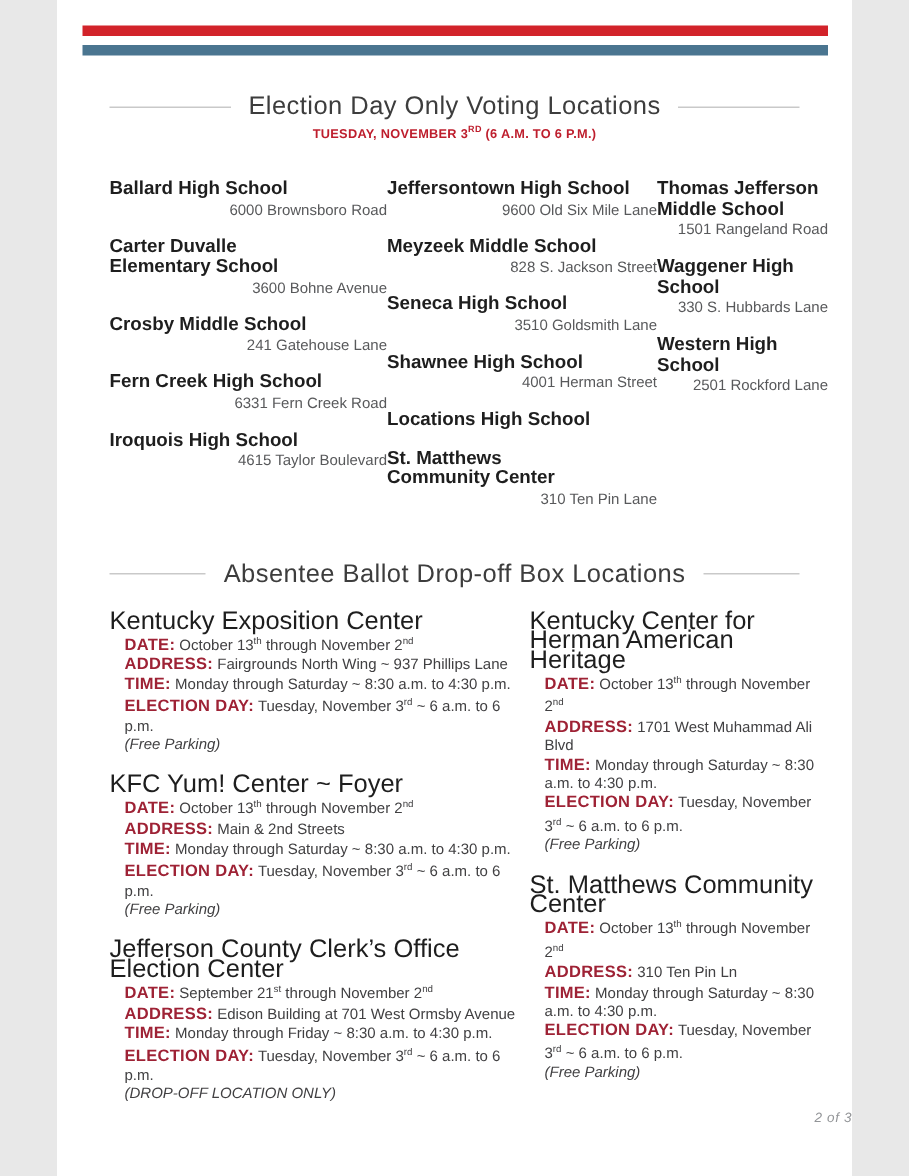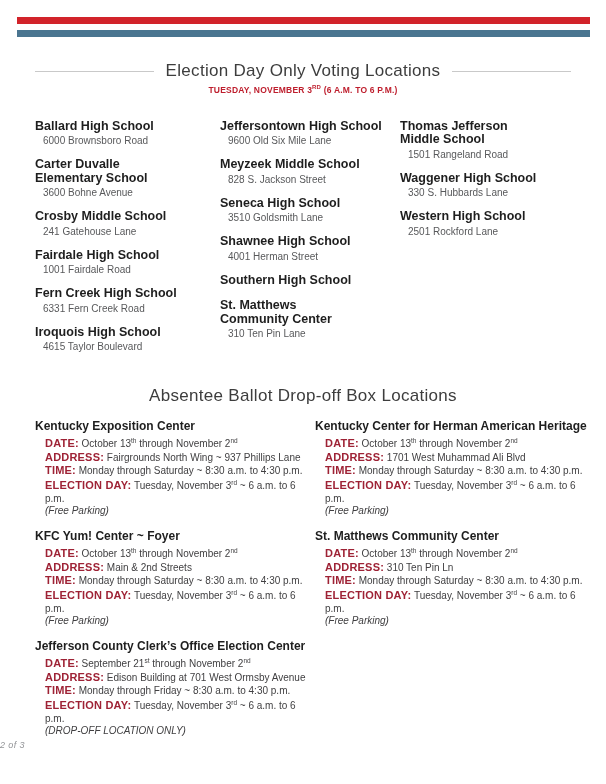--- a/index.html
+++ b/index.html
@@ -1,65 +1,65 @@
 <!DOCTYPE html>
 <html><head>
 <meta charset="utf-8">
 <style>
   html,body{margin:0;padding:0;background:#e8e8e8;}
   .page{
-    width:606px;height:784px;margin:0 auto;background:#ffffff;
+    width:530px;height:784px;margin:0 auto;background:#ffffff;
     position:relative;overflow:hidden;
     font-family:"Liberation Sans","DejaVu Sans",sans-serif;
     color:#1e1e1e;
   }
   
   .stripe{height:7px;margin:0 16px 0 17px;}
   .stripe-red{margin-top:17px;background:#d2232a;}
   .stripe-blue{margin-top:6px;background:#4a7590;}
 
   
   .sec-head{display:flex;align-items:center;margin:0 35px;}
   .sec-head .rule{flex:1;height:1px;background:#c9c9c9;}
   .sec-title{
     padding:0 12px;font-size:17px;color:#3d3d3d;
     letter-spacing:.3px;white-space:nowrap;font-weight:normal;margin:0;
   }
   .sec-head-1{margin-top:24px;}
-  .sec-head-2{margin-top:22px;flex-direction:column;}
+  .sec-head-2{margin-top:22px;}
 
   .subtitle{
     text-align:center;color:#be1e2d;font-weight:bold;font-size:8.5px;
     margin-top:3px;letter-spacing:.2px;
   }
   .subtitle sup{font-size:6px;}
 
   
   .grid3{
     display:grid;grid-template-columns:185px 180px auto;
     padding:13px 16px 0 35px;align-items:start;
   }
   .school{margin-bottom:12px;}
   .school-name{font-weight:bold;font-size:12.5px;line-height:13.5px;color:#1e1e1e;margin-top:12px;}
-  .school-addr{font-size:10px;color:#58595b;padding-left:8px;margin-top:2px;}
+  .school-addr{font-size:10px;color:#58595b;padding-left:8px;margin-top:2px;text-align:right;}
 
   
   .grid2{
     display:grid;grid-template-columns:280px auto;
     padding:14px 16px 0 35px;align-items:start;
   }
   .loc{margin-bottom:13px;}
-  .loc-name{font-weight:bold;font-size:12px;line-height:13px;color:#1e1e1e;margin-bottom:2px;}
+  .loc-name{font-weight:normal;font-size:17px;line-height:13px;color:#1e1e1e;margin-bottom:2px;}
   .loc-line{font-size:10px;line-height:12.2px;color:#414042;padding-left:10px;}
   .loc-line sup{font-size:6.5px;}
   .loc-label{font-weight:bold;color:#9e2235;font-size:11px;letter-spacing:.2px;}
   .loc-note{font-style:italic;color:#414042;}
 
   .footer{
-    position:absolute;left:0;right:0;bottom:34px;text-align:left;
+    position:absolute;left:0;right:0;bottom:34px;text-align:right;
     font-size:9px;font-style:italic;color:#939598;letter-spacing:.4px;
   }
 </style>
 </head>
 <body>
 
 <div class="page">
 
   <div class="stripe stripe-red"></div>
   <div class="stripe stripe-blue"></div>
@@ -81,24 +81,20 @@
   <div class="school">
     <div class="school-name">Carter Duvalle<br>Elementary School</div>
     <div class="school-addr">3600 Bohne Avenue</div>
   </div>
 
   <div class="school">
     <div class="school-name">Crosby Middle School</div>
     <div class="school-addr">241 Gatehouse Lane</div>
   </div>
 
-  <div class="school">
-    <div class="school-name">Fairdale High School</div>
-    <div class="school-addr">1001 Fairdale Road</div>
-  </div>
 
   <div class="school">
     <div class="school-name">Fern Creek High School</div>
     <div class="school-addr">6331 Fern Creek Road</div>
   </div>
 
   <div class="school">
     <div class="school-name">Iroquois High School</div>
     <div class="school-addr">4615 Taylor Boulevard</div>
   </div>
@@ -118,21 +114,21 @@
     <div class="school-name">Seneca High School</div>
     <div class="school-addr">3510 Goldsmith Lane</div>
   </div>
 
   <div class="school">
     <div class="school-name">Shawnee High School</div>
     <div class="school-addr">4001 Herman Street</div>
   </div>
 
   <div class="school">
-    <div class="school-name">Southern High School</div>
+    <div class="school-name">Locations High School</div>
   </div>
 
   <div class="school">
     <div class="school-name">St. Matthews<br>Community Center</div>
     <div class="school-addr">310 Ten Pin Lane</div>
   </div>
 </div>
     <div class="vcol">
   <div class="school">
     <div class="school-name">Thomas Jefferson<br>Middle School</div>

